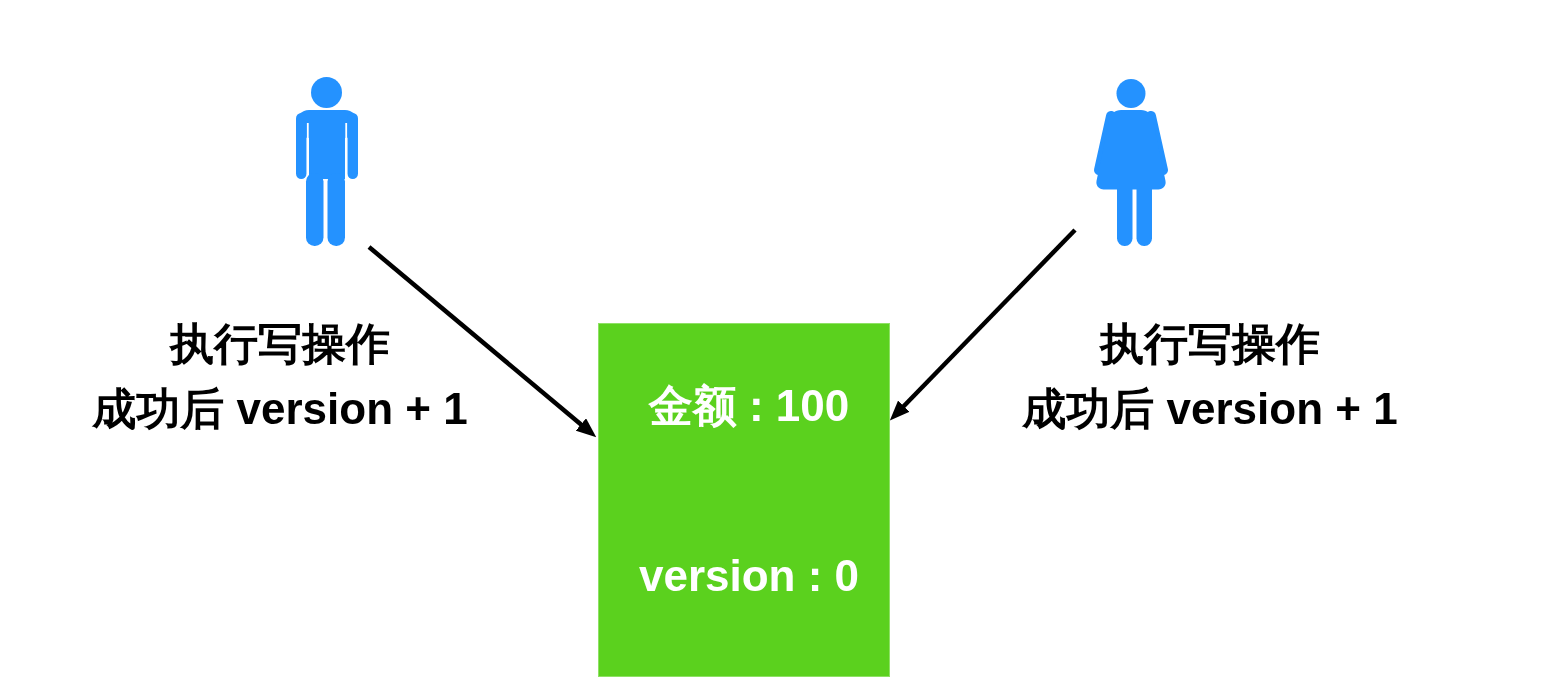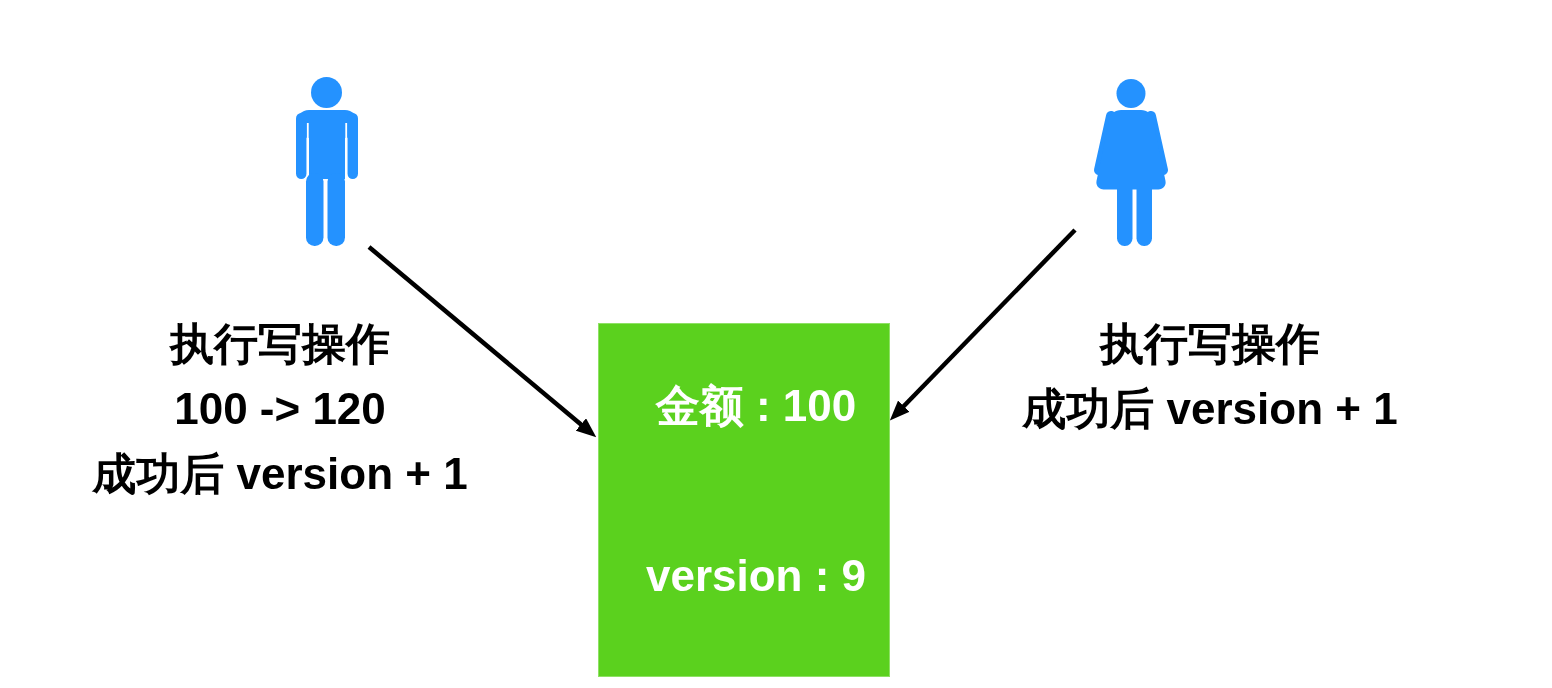--- a/index.html
+++ b/index.html
@@ -41,21 +41,21 @@
   .store{
     position:absolute;
     left:598px;top:295px;
     width:292px;height:354px;
     background:var(--box-green);
     border:1px solid var(--box-border-green);
     box-sizing:border-box;
   }
   .store .field{
     position:absolute;
-    left:12px;width:100%;
+    left:5px;width:100%;
     text-align:center;
     font-size:44px;
     line-height:44px;
     font-weight:bold;
     color:var(--box-text-white);
     white-space:nowrap;
   }
   .store .amount{top:60px;}
   .store .version{top:230px;}
 </style>
@@ -94,27 +94,26 @@
       <line class="armline" x1="19" y1="37" x2="7" y2="91" stroke-width="10" stroke-linecap="round"></line>
       <line class="armline" x1="59" y1="37" x2="71" y2="91" stroke-width="10" stroke-linecap="round"></line>
       <rect class="fill" x="25" y="95" width="15.5" height="72" rx="7.5"></rect>
       <rect class="fill" x="44.5" y="95" width="15.5" height="72" rx="7.5"></rect>
       <path class="fill" d="M29,31 L49,31 C55,31 59.5,34.5 60.7,40 L73.5,102 C74.4,106.5 70.9,110.5 66.3,110.5 L11.7,110.5 C7.1,110.5 3.6,106.5 4.5,102 L17.3,40 C18.5,34.5 23,31 29,31 Z"></path>
     </svg>
   </div>
 
   <div class="note" style="left:40px;top:283px;">
     <div>执行写操作</div>
-    <div>100 -&gt; 120</div>
     <div>成功后 version + 1</div>
   </div>
 
   <div class="note" style="left:970px;top:283px;">
     <div>执行写操作</div>
     <div>成功后 version + 1</div>
   </div>
 
   <div class="store">
     <div class="field amount">金额 : 100</div>
-    <div class="field version">version : 9</div>
+    <div class="field version">version : 0</div>
   </div>
 
 </div>
 
 </body></html>

